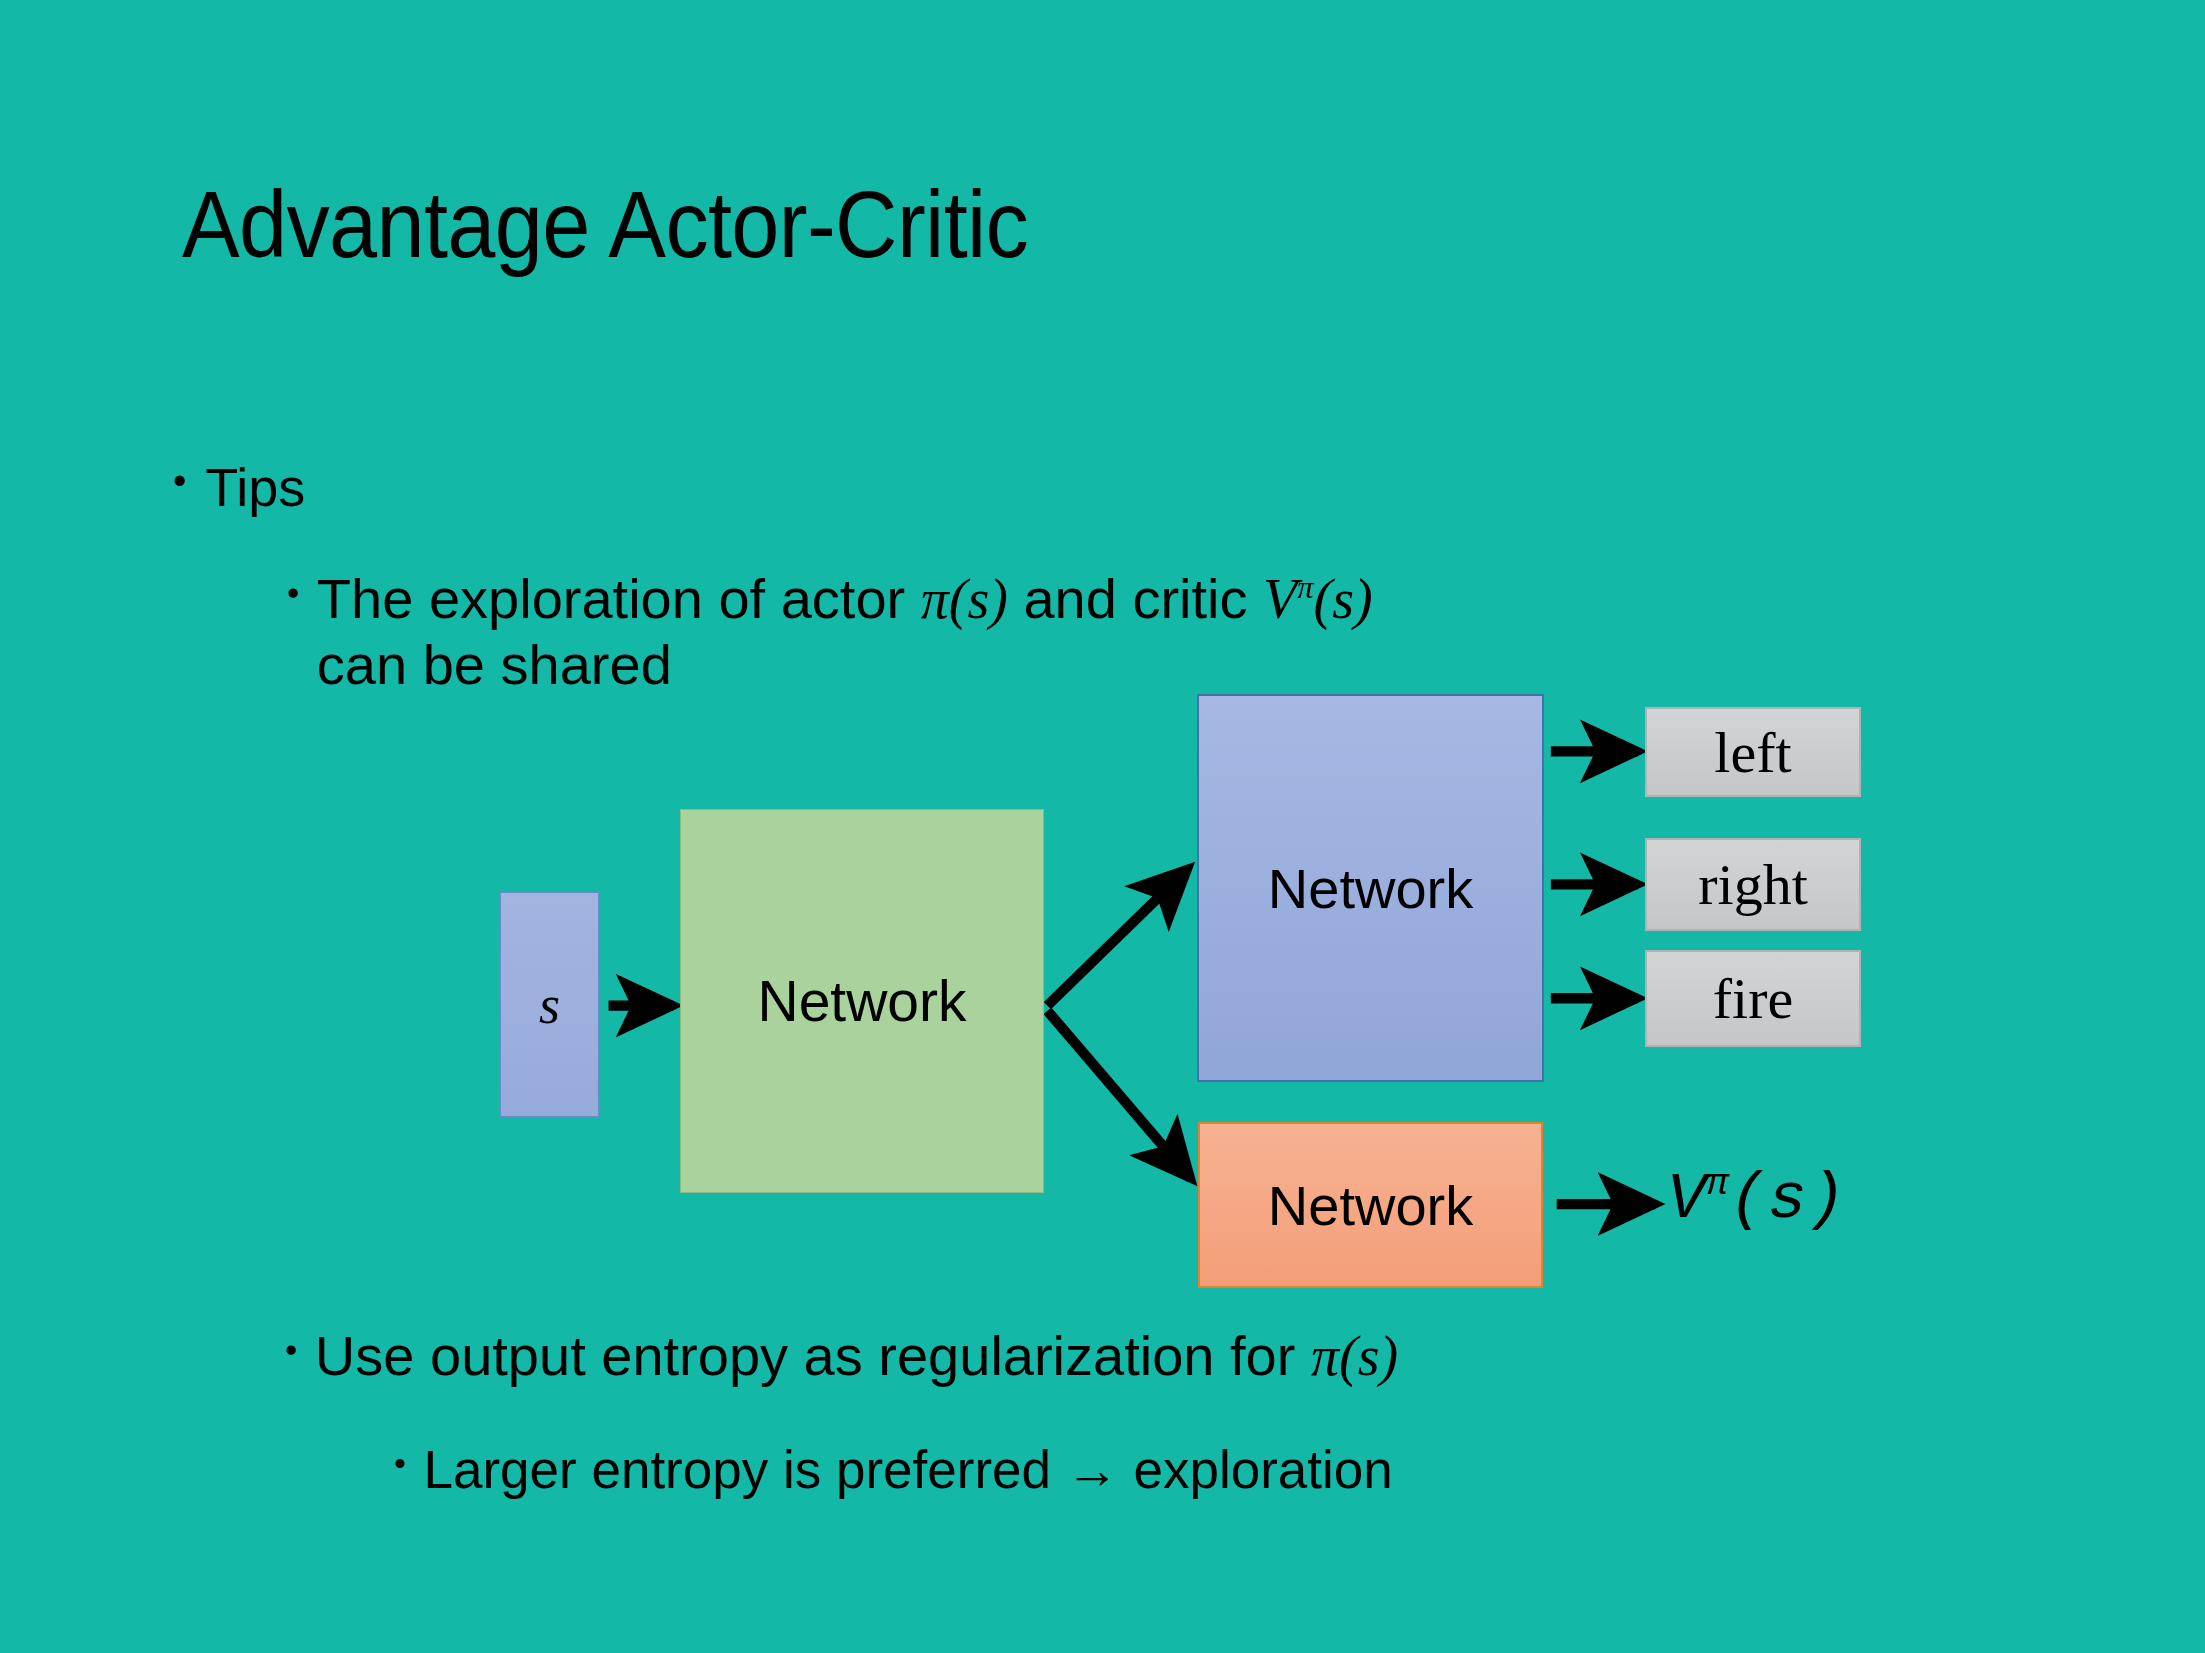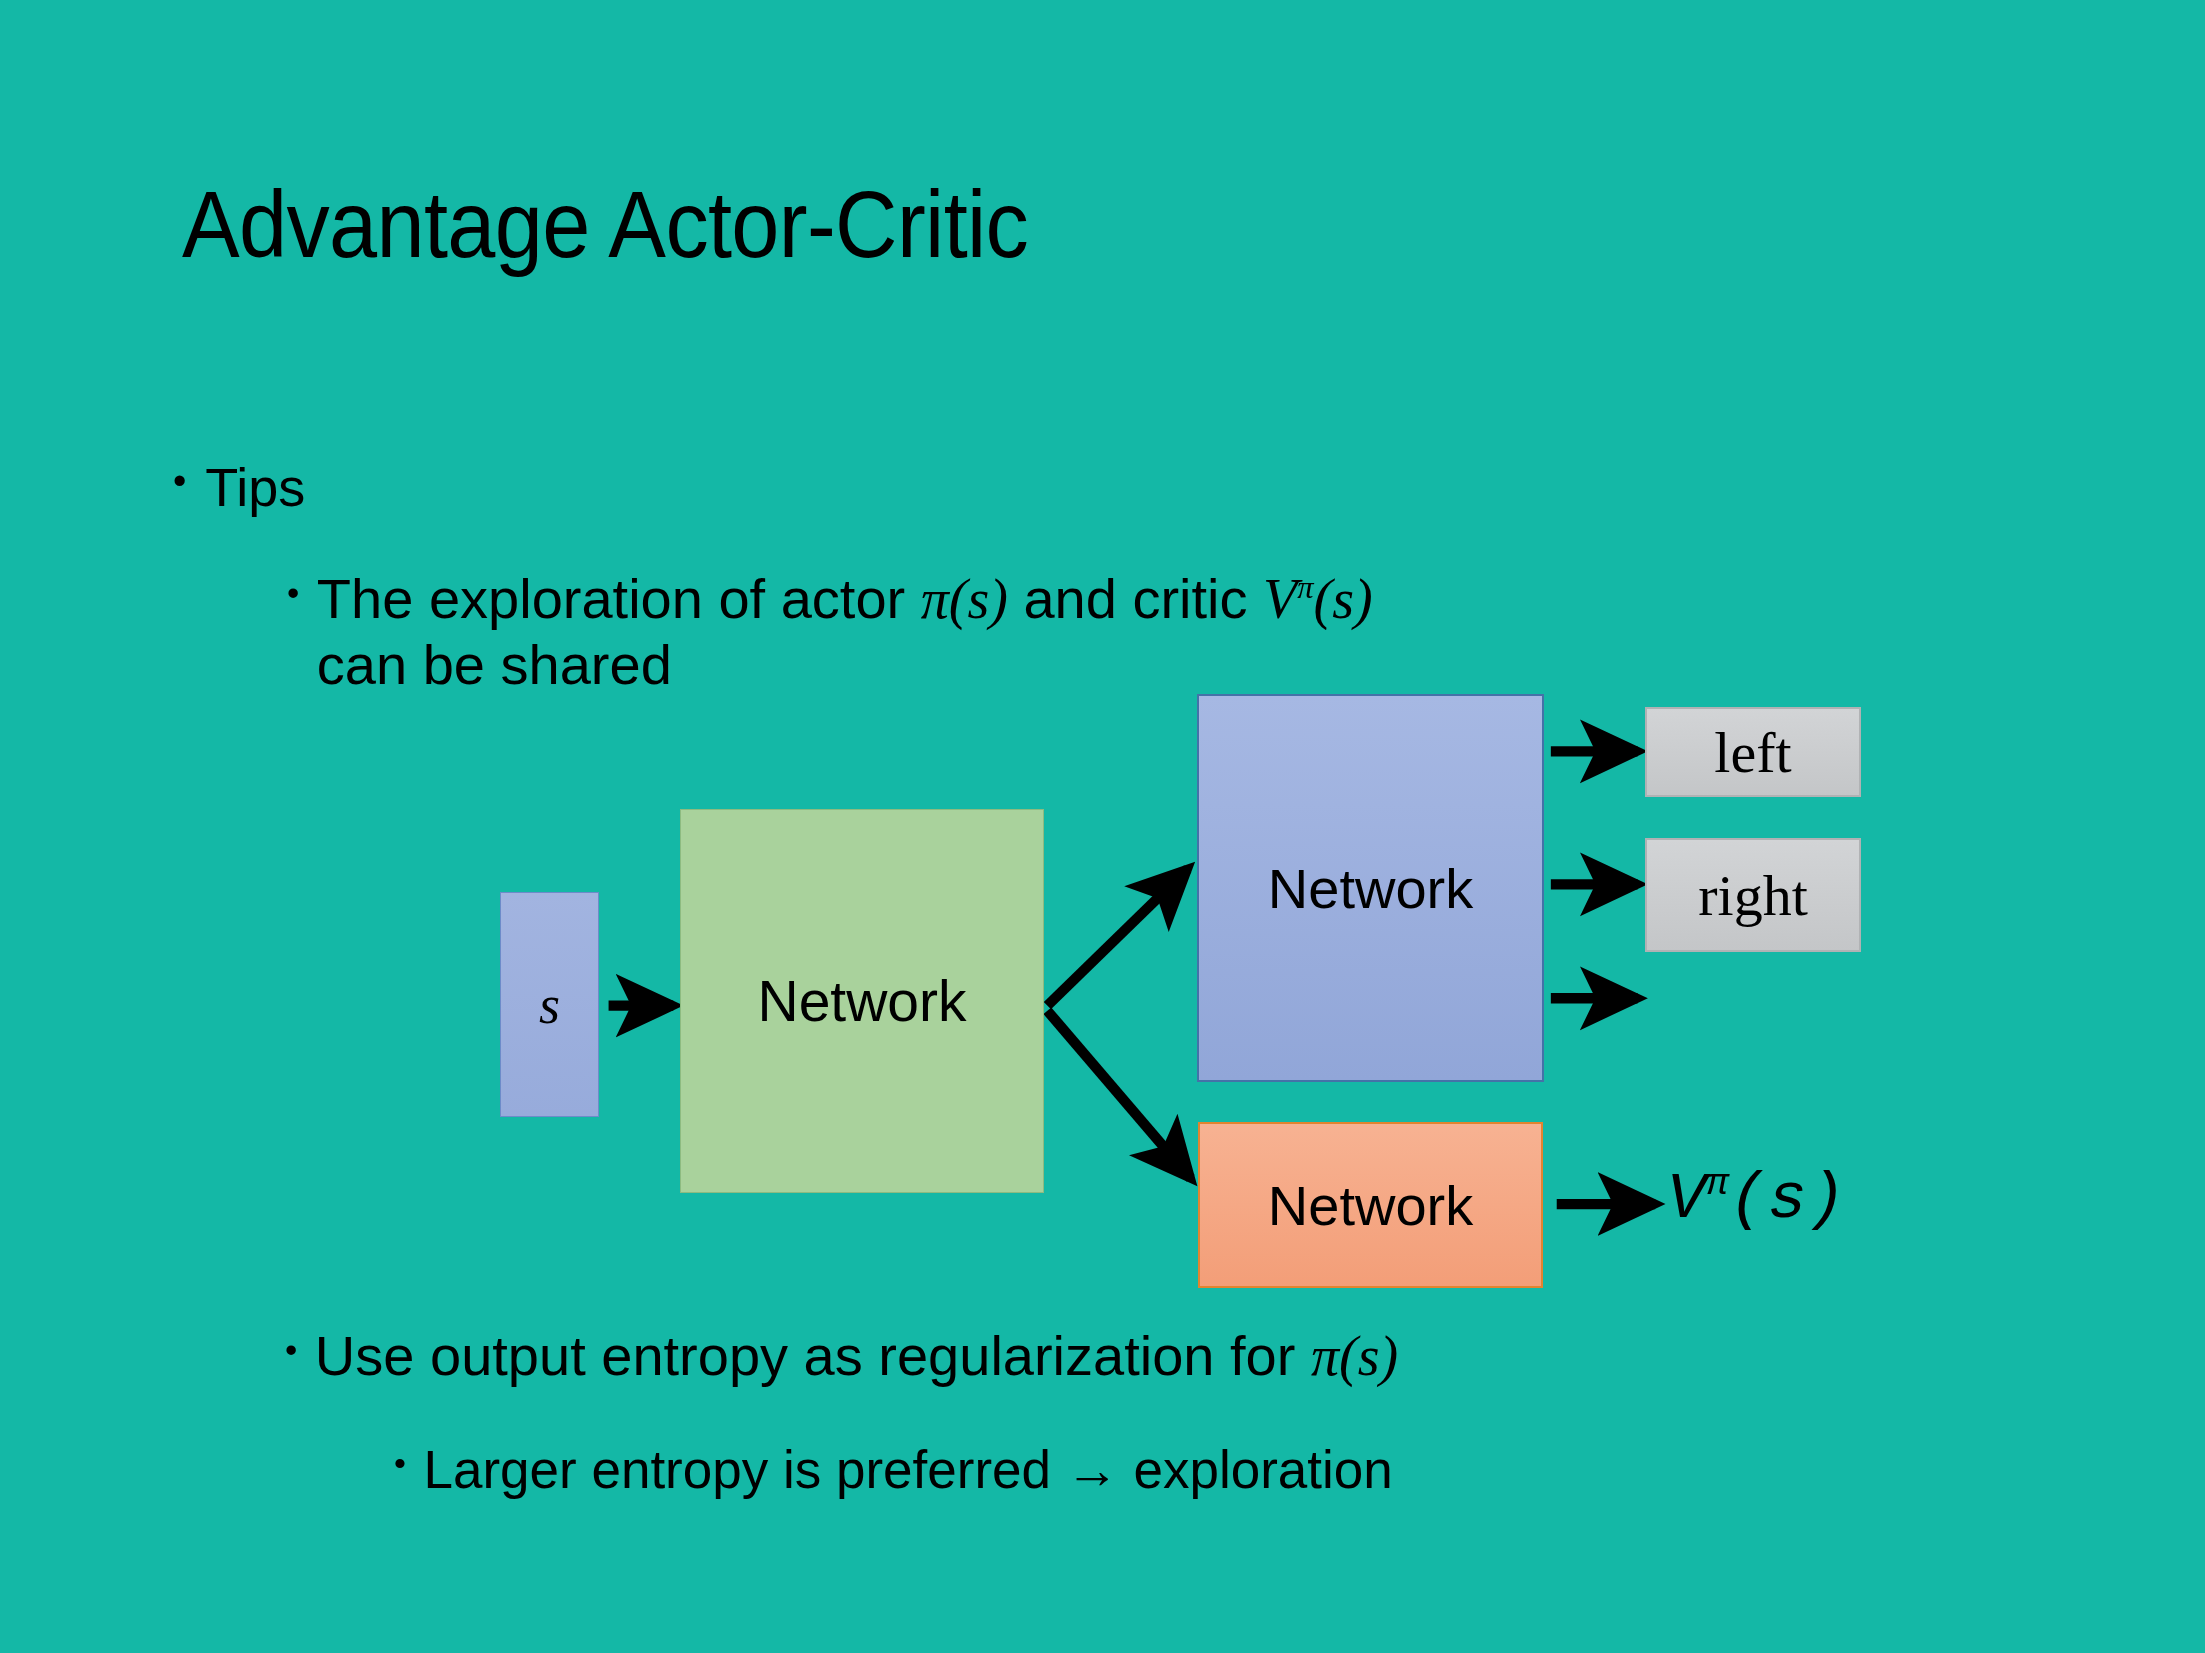--- a/index.html
+++ b/index.html
@@ -173,21 +173,21 @@
     display: flex;
     align-items: center;
     justify-content: center;
     background: linear-gradient(180deg, #d2d4d6 0%, #c4c6c8 100%);
     border: 2.2px solid #b0b2b4;
     font-family: "Liberation Serif", serif;
     font-size: 58px;
     color: #000;
   }
   #box-left  { left: 1645px; top: 707px;  width: 216px; height: 90px; }
-  #box-right { left: 1645px; top: 838px; width: 216px; height: 114px; }
+  #box-right { left: 1645px; top: 838px; width: 216px; height: 93px; }
   #box-fire  { left: 1645px; top: 950px; width: 216px; height: 97px; }
 
   
   #out-v {
     position: absolute;
     left: 1667px;
     top: 1163px;
     font-family: Liberation Mono, monospace;
     font-style: italic;
     font-size: 65px;
@@ -251,20 +251,23 @@
     <div class="nodebox" id="box-critic">
       <span>Network</span>
     </div>
 
     <div class="actionbox" id="box-left">
       <span>left</span>
     </div>
     <div class="actionbox" id="box-right">
       <span>right</span>
     </div>
+    <div class="actionbox" id="box-fire">
+      <span>fire</span>
+    </div>
 
     <div id="out-v"><span>V</span><sup>π</sup><span>(s)</span></div>
 
   </div>
 
   <div class="bullet" id="b-entropy">
     <span class="dot">•</span>
     <span class="btext"><span>Use output entropy as regularization for </span><span class="math">π(s)</span></span>
   </div>
 

